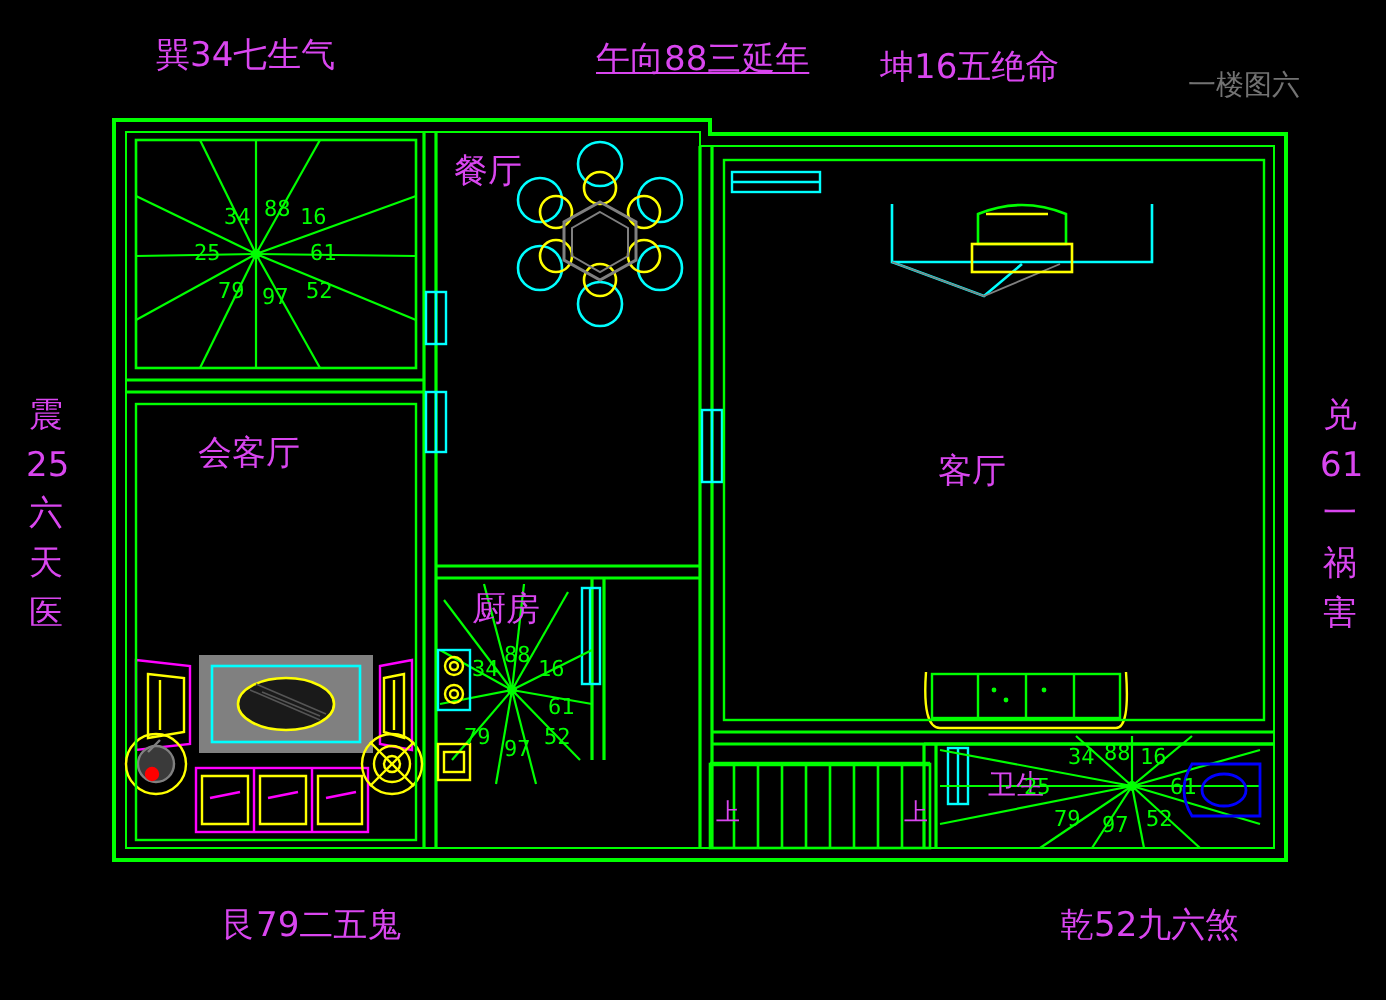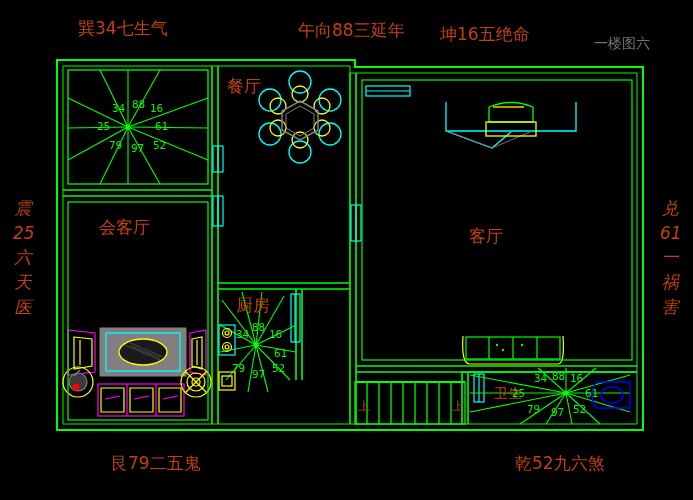--- a/index.html
+++ b/index.html
@@ -20,21 +20,21 @@
   #cad-svg {
     position: absolute;
     left: 0;
     top: 0;
     width: 693px;
     height: 500px;
     display: block;
   }
   .cad-label {
     position: absolute;
-    color: #c2410c;
+    color: #d946ef;
     font-family: "DejaVu Sans", sans-serif;
     white-space: nowrap;
     letter-spacing: 0px;
     line-height: 1;
     pointer-events: none;
   }
   .lbl-compass {
     font-size: 11px;
     color: #00ff00;
     font-family: "DejaVu Sans Mono", monospace;
@@ -51,21 +51,20 @@
   .lbl-title {
     font-size: 14px;
     color: #737373;
   }
   .lbl-vert {
     font-size: 17px;
     width: 20px;
     text-align: center;
     white-space: normal;
     line-height: 1.45;
-    font-style: italic;
   }
   .lbl-stair {
     font-size: 12px;
   }
 </style>
 </head>
 <body>
 
 <div id="stage">
 
@@ -312,26 +311,26 @@
       <ellipse cx="612" cy="395" rx="11" ry="8" stroke="#0000ff"></ellipse>
     </g>
 
     <g stroke="#00ff00" fill="none" stroke-width="1.6">
       <line x1="462" y1="372" x2="637" y2="372"></line>
     </g>
 
   </svg>
 
   <div class="cad-label lbl-edge" style="left:78px; top:20px;">巽34七生气</div>
-  <div class="cad-label lbl-edge" style="left:298px; top:22px;">午向88三延年</div>
+  <div class="cad-label lbl-edge" style="left:298px; top:22px;text-decoration:underline;">午向88三延年</div>
   <div class="cad-label lbl-edge" style="left:440px; top:26px;">坤16五绝命</div>
   <div class="cad-label lbl-title" style="left:594px; top:36px;">一楼图六</div>
 
   <div class="cad-label lbl-edge" style="left:86px; top:455px;margin-left:25px;">艮79二五鬼</div>
-  <div class="cad-label lbl-edge" style="left:515px; top:455px;text-align:center;">乾52九六煞</div>
+  <div class="cad-label lbl-edge" style="left:530px; top:455px;text-align:center;">乾52九六煞</div>
 
   <div class="cad-label lbl-vert" style="left:13px; top:196px;">震25六天医</div>
   <div class="cad-label lbl-vert" style="left:660px; top:196px;">兑61一祸害</div>
 
   <div class="cad-label lbl-room" style="left:227px; top:78px;">餐厅</div>
   <div class="cad-label lbl-room" style="left:99px; top:219px;">会客厅</div>
   <div class="cad-label lbl-room" style="left:236px; top:297px;">厨房</div>
   <div class="cad-label lbl-room" style="left:469px; top:228px;">客厅</div>
   <div class="cad-label lbl-room-sm" style="left:494px; top:386px;">卫生</div>
 

